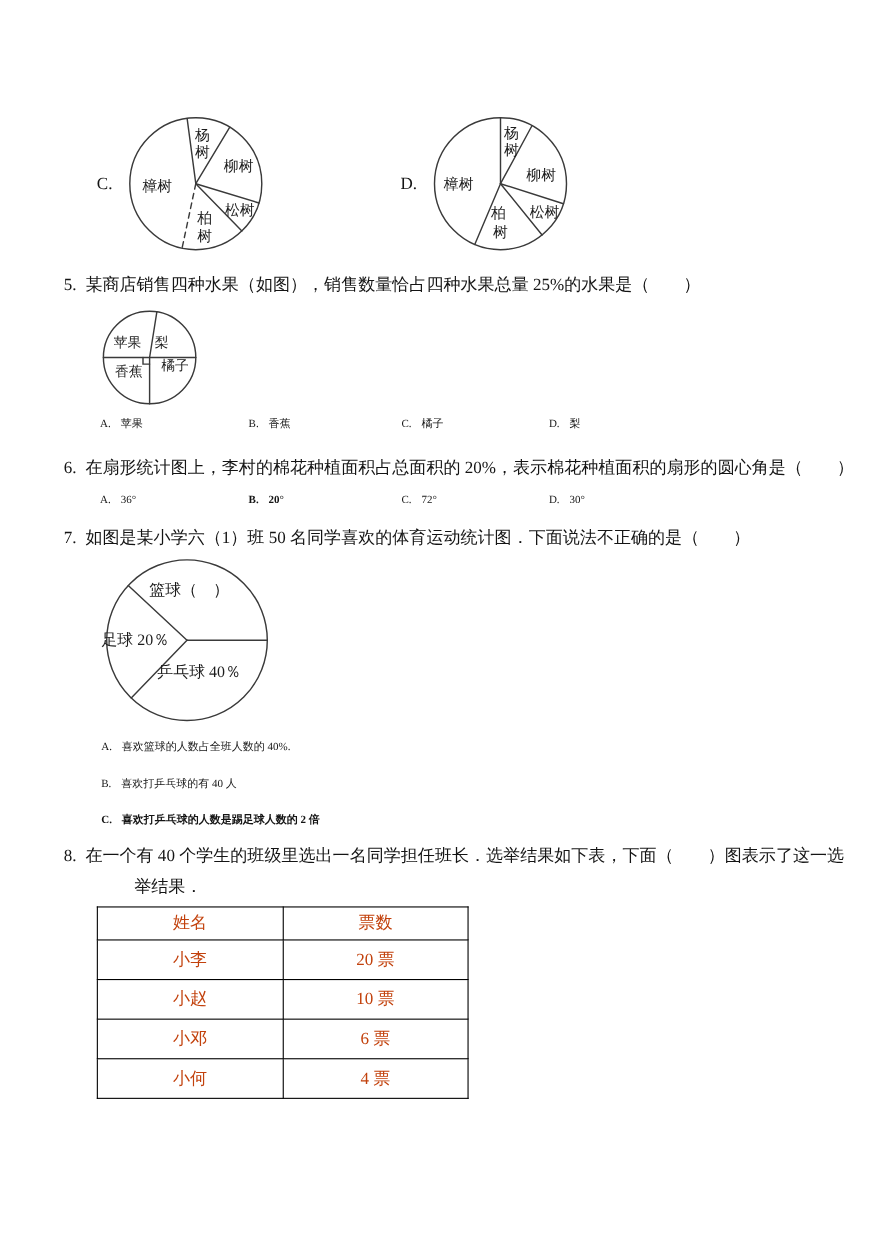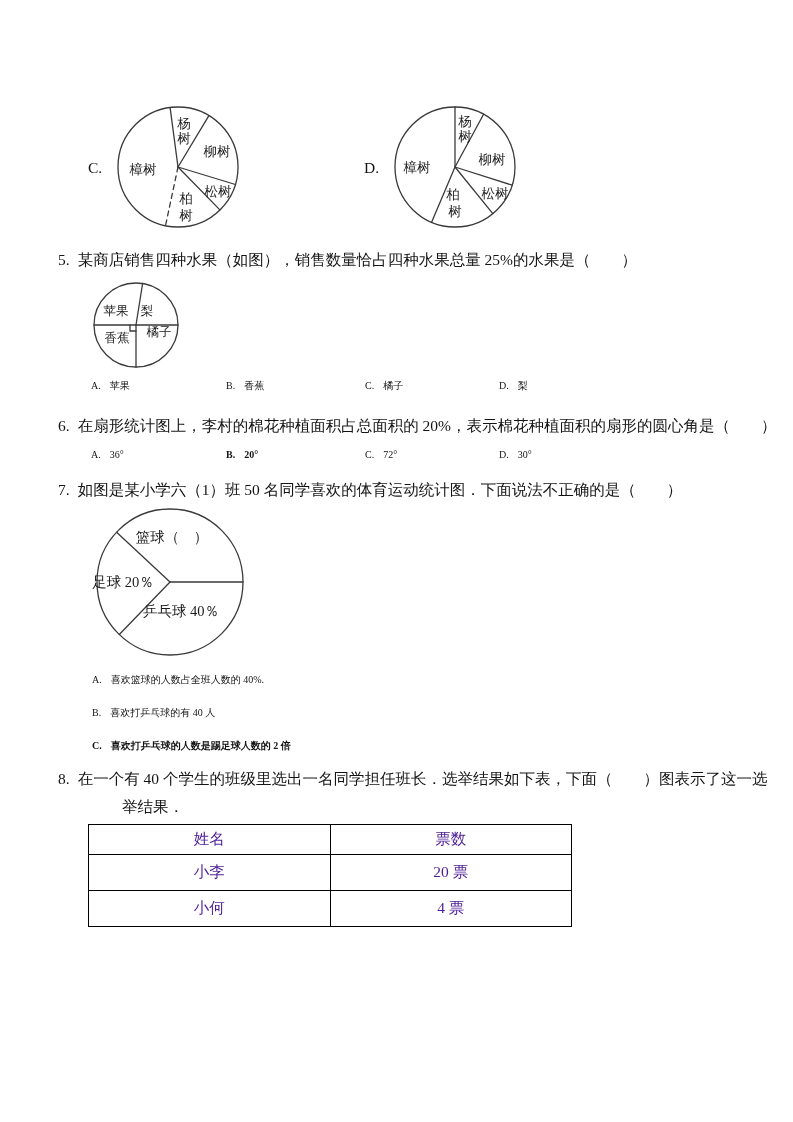--- a/index.html
+++ b/index.html
@@ -23,23 +23,23 @@
   svg.pie text {
     fill:#1c1c1c; stroke:none;
     text-anchor:middle; dominant-baseline:central;
     font-family:"Liberation Serif","DejaVu Serif",serif;
   }
   svg.tree-pie text  { font-size:13.5px; }
   svg.fruit-pie text { font-size:12.5px; }
   svg.sport-pie text { font-size:14.5px; }
 
   table.vote {
-    position:absolute; left:88px; top:824px; width:484px;
+    position:absolute; left:88px; top:824px; width:338px;
     border-collapse:collapse; table-layout:fixed;
-    font-size:15.5px; color:#4c1d95;
+    font-size:15.5px; color:#c2410c;
   }
   table.vote td, table.vote th {
     border:1.6px solid #000; text-align:center; font-weight:normal;
     padding:0; height:35px;
   }
   table.vote tr.hdr td { height:29px; }
 </style>
 </head>
 <body>
 
@@ -163,19 +163,27 @@
     <tbody>
         <tr class="hdr">
       <td>姓名</td>
       <td>票数</td>
     </tr>
     <tr>
       <td>小李</td>
       <td>20 票</td>
     </tr>
     <tr>
+      <td>小赵</td>
+      <td>10 票</td>
+    </tr>
+    <tr>
+      <td>小邓</td>
+      <td>6 票</td>
+    </tr>
+    <tr>
       <td>小何</td>
       <td>4 票</td>
     </tr>
   </tbody>
     </table>
 
 </div>
 
 </body></html>

